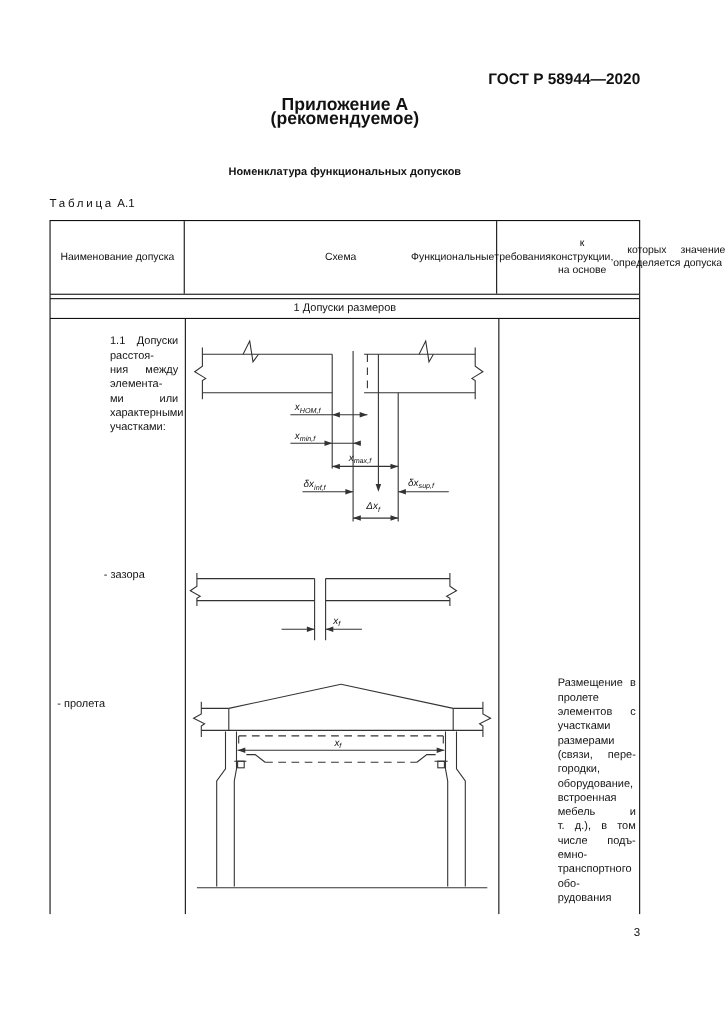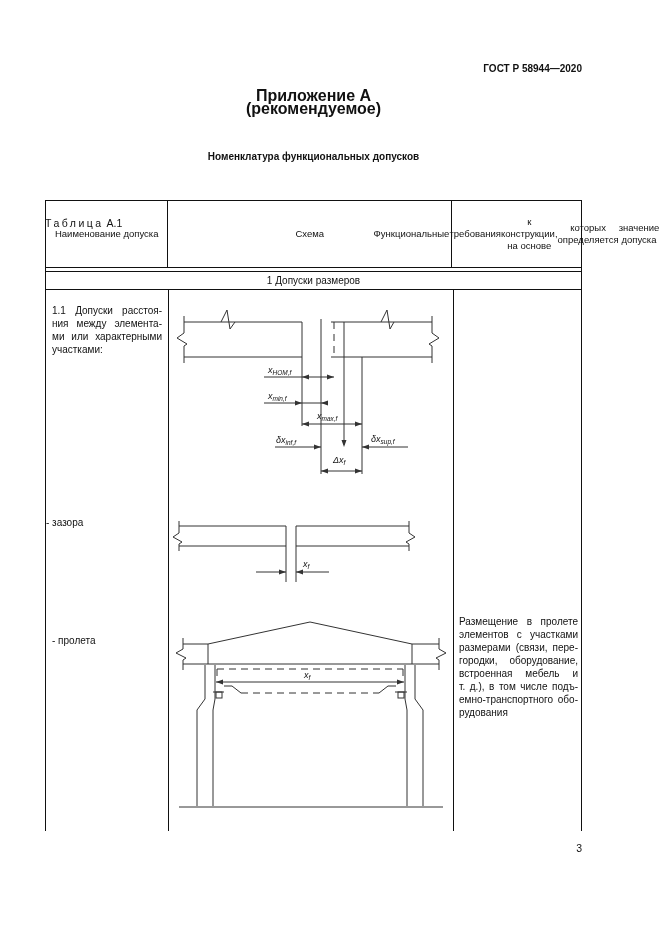--- a/index.html
+++ b/index.html
@@ -2,42 +2,42 @@
 <html><head>
 <meta charset="utf-8">
 <style>
   html,body{margin:0;padding:0;}
   body{
     width:661px;height:935px;position:relative;background:#ffffff;
     font-family:"Liberation Sans","DejaVu Sans",sans-serif;color:#111;
     -webkit-font-smoothing:antialiased;
   }
   .abs{position:absolute;}
-  .doc-code{top:63px;right:79px;font-weight:bold;font-size:10px;}
+  .doc-code{top:63px;right:79px;font-weight:bold;font-size:14px;}
   .center-block{left:45px;width:537px;text-align:center;}
   .appendix{top:89px;font-weight:bold;font-size:16px;line-height:13px;}
   .main-title{top:151px;font-weight:bold;font-size:10px;}
-  .table-label{top:179px;left:45px;font-size:10.5px;margin-top:38px;}
+  .table-label{top:179px;left:45px;font-size:10.5px;}
   .table-label .sp{letter-spacing:2.5px;}
   .page-num{top:842px;right:79px;font-size:10.5px;}
 
   .gost-table{left:45px;top:200px;width:537px;box-sizing:border-box;}
   .thead{display:flex;border:1px solid #111;height:68px;box-sizing:border-box;}
   .thead .cell{display:flex;align-items:center;justify-content:center;text-align:center;
     font-size:9.5px;line-height:12px;box-sizing:border-box;}
   .c1{width:123px;border-right:1px solid #111;}
   .c2{width:285px;border-right:1px solid #111;}
   .c3{width:129px;flex:1;}
   .tgap{height:3px;border-left:1px solid #111;border-right:1px solid #111;box-sizing:border-box;}
   .tband{border:1px solid #111;height:19px;display:flex;align-items:center;justify-content:center;
     font-size:10px;box-sizing:border-box;text-align:right;}
   .tbody{display:flex;border-left:1px solid #111;border-right:1px solid #111;height:541px;box-sizing:border-box;}
   .tbody .col{position:relative;box-sizing:border-box;}
   .cellblock{position:absolute;font-size:10px;line-height:13px;}
-  .jlines div{text-align:justify;text-align-last:justify;}
+  .jlines div{text-align:justify;text-align-last:justify;margin-left:48px;}
   .jlines div:last-child{text-align-last:left;}
   .clines div{text-align:center;}
   svg{display:block;position:absolute;}
   svg .ln{stroke:#333;stroke-width:1;fill:none;}
   svg .dash{stroke:#333;stroke-width:1;fill:none;stroke-dasharray:7,5;}
   svg .ah{fill:#333;stroke:none;}
   svg text{font-family:"Liberation Sans","DejaVu Sans",sans-serif;font-style:italic;
     font-size:9px;fill:#111;}
   svg .sub{font-size:6.5px;}
 </style>
@@ -71,21 +71,21 @@
 
   <div class="tbody">
 
     <div class="col c1">
       <div class="cellblock jlines" style="top:14px;left:6px;width:110px;">
           <div>1.1 Допуски расстоя-</div>
           <div>ния между элемента-</div>
           <div>ми или характерными</div>
           <div>участками:</div>
         </div>
-      <div class="cellblock" style="top:226px;left:0;width:110px;">- зазора</div>
+      <div class="cellblock" style="top:226px;left:12px;width:110px;text-align:center;">- зазора</div>
       <div class="cellblock" style="top:344px;left:6px;width:110px;">- пролета</div>
     </div>
 
     <div class="col c2">
 
       <svg style="top:9px;left:2px;" width="281" height="185" viewBox="0 0 281 185">
 
         <path class="ln" d="M13,23 H131"></path>
         <path class="ln" d="M13,58 H131"></path>
         <path class="ln" d="M13,17 V34 L6,39 L16,45 L13,47 V64"></path>

